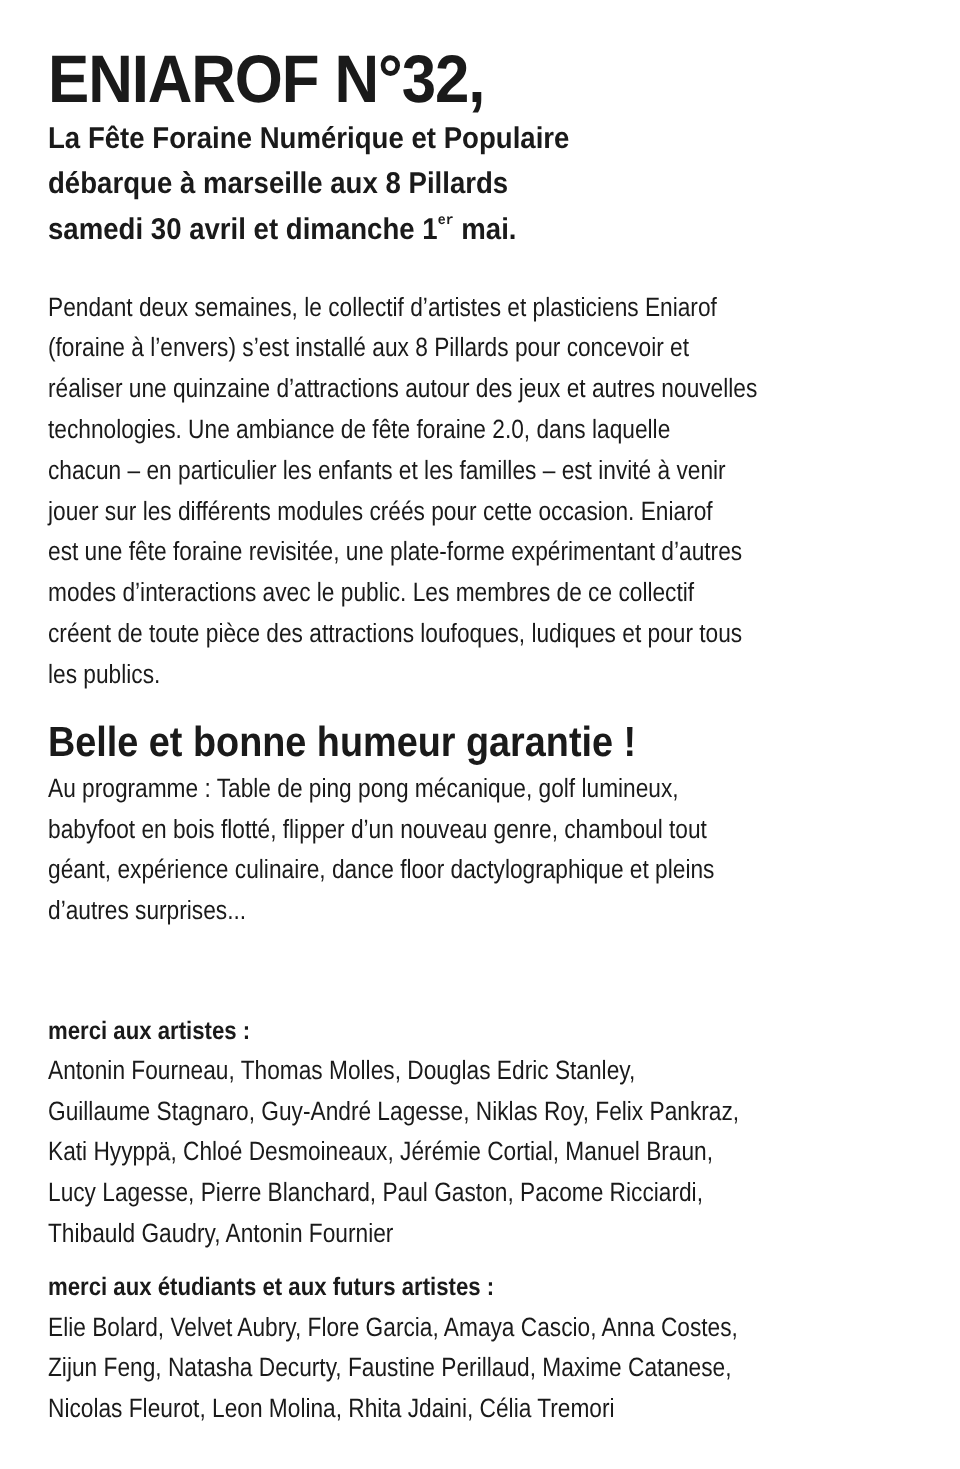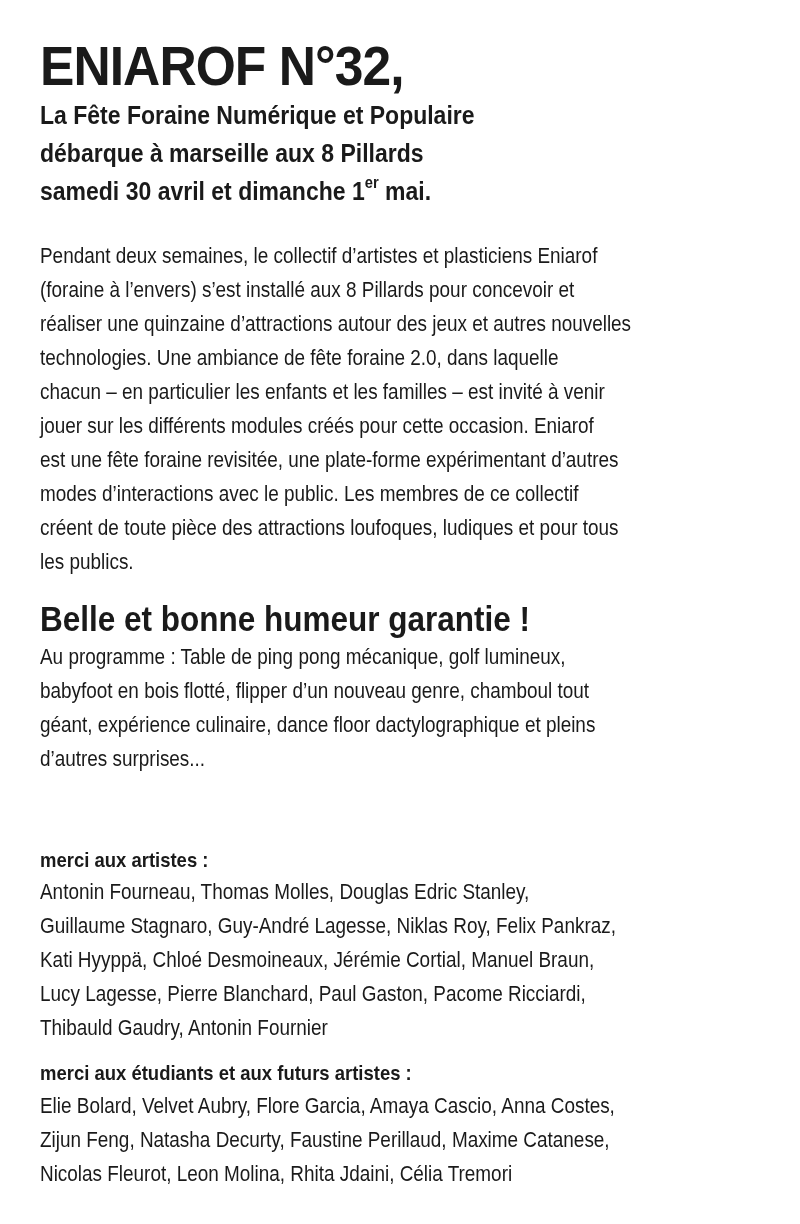--- a/index.html
+++ b/index.html
@@ -13,21 +13,21 @@
     position: absolute; left: 0; top: 36px; margin: 0;
     font-size: 56px; font-weight: bold; letter-spacing: -1px; line-height: 60px;
     transform: scaleX(0.92); transform-origin: left top; white-space: nowrap;
   }
   .subtitle {
     position: absolute; left: 0; top: 96px;
     font-size: 25px; font-weight: bold; line-height: 38px;
     transform: scaleX(0.92); transform-origin: left top; white-space: nowrap;
   }
   .subtitle .line { display: block; }
-  .subtitle sup { font-size: 16px; vertical-align: 12px; line-height: 0; }
+  .subtitle sup { font-size: 12px; vertical-align: 12px; line-height: 0; font-family: Liberation Mono, monospace; }
   .body-text {
     font-size: 22px; line-height: 34px; white-space: nowrap;
     transform: scaleX(0.86); transform-origin: left top;
   }
   .body-text .line { display: block; }
   .intro { position: absolute; left: 0; top: 239px; }
   .heading2 {
     position: absolute; left: 0; top: 598px; margin: 0;
     font-size: 35px; font-weight: bold; line-height: 42px; white-space: nowrap;
     transform: scaleX(0.9); transform-origin: left top;

